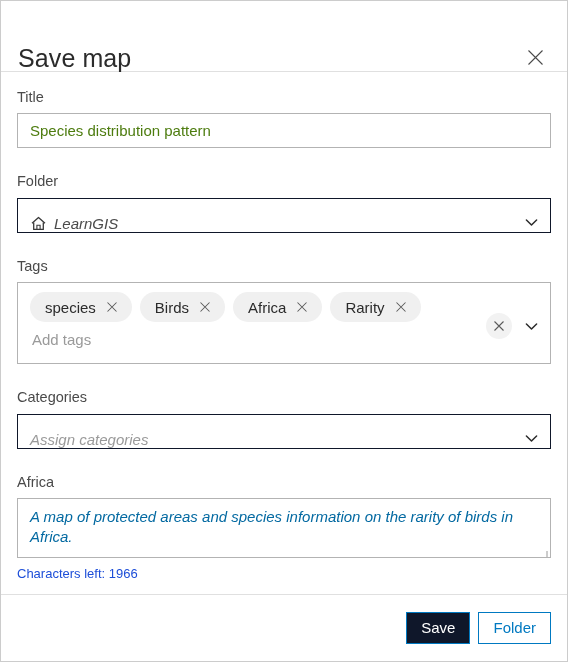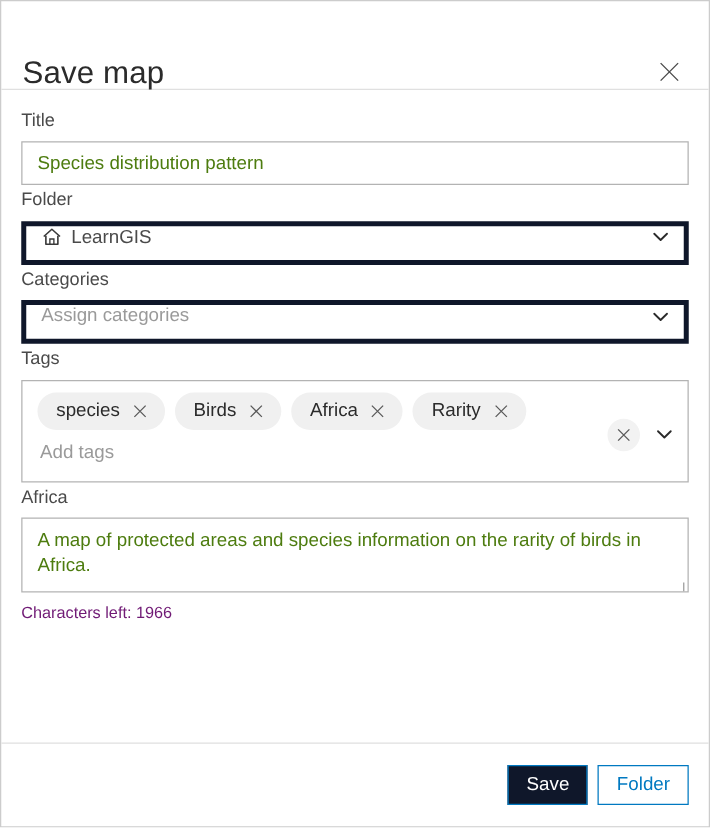--- a/index.html
+++ b/index.html
@@ -52,21 +52,21 @@
     color: #4a4a4a;
   }
   
   .dialog-body {
     flex: 1 1 auto;
     padding: 17px 16px 0 16px;
     box-sizing: border-box;
     overflow: hidden;
   }
   .field {
-    margin-bottom: 4px;
+    margin-bottom: 25px;
   }
   .field-label {
     font-size: 14.5px;
     color: #4a4a4a;
     margin-bottom: 7px;
     line-height: 1.2;
   }
   .text-input {
     box-sizing: border-box;
     width: 100%;
@@ -76,29 +76,30 @@
     display: flex;
     align-items: center;
     padding: 0 12px;
     font-size: 15px;
     color: #4d7c0f;
   }
   .select-input {
     box-sizing: border-box;
     width: 100%;
     height: 35px;
-    border: 4px solid #0f172a;
-    background: #ffffff;
-    display: flex;
-    align-items: flex-start;
+    border: 1px solid #0f172a;
+    background: #ffffff;
+    display: flex;
+    align-items: flex-end;
     padding: 0 10px 0 12px;
     font-size: 15px;
     color: #4a4a4a;
     cursor: pointer;
     justify-content: space-between;
+    font-style: italic;
   }
   .select-left {
     display: flex;
     align-items: center;
     gap: 7px;
     min-width: 0;
   }
   .placeholder-text {
     color: #9a9a9a;
   }
@@ -177,36 +178,37 @@
   }
   
   .textarea-box {
     box-sizing: border-box;
     width: 100%;
     height: 60px;
     border: 1px solid #b3b3b3;
     background: #ffffff;
     padding: 8px 12px 0 12px;
     font-size: 15px;
-    color: #4d7c0f;
+    color: #0369a1;
     line-height: 1.33;
     position: relative;
     overflow: hidden;
+    font-style: italic;
   }
   .resize-grip {
     position: absolute;
     right: 2px;
     bottom: 2px;
     width: 10px;
     height: 10px;
     color: #9a9a9a;
   }
   .char-left {
     font-size: 13px;
-    color: #701a75;
+    color: #1d4ed8;
     margin-top: 8px;
   }
   
   .dialog-footer {
     flex: 0 0 67px;
     box-sizing: border-box;
     border-top: 1px solid #e0e0e0;
     display: flex;
     align-items: center;
     justify-content: flex-end;
@@ -273,92 +275,92 @@
         </span>
         <span class="chevron">
           <svg width="13" height="9" viewBox="0 0 13 9">
             <path d="M1.4 2 L6.5 7 L11.6 2" stroke="#2b2b2b" stroke-width="1.5" fill="none" stroke-linecap="round" stroke-linejoin="round"></path>
           </svg>
         </span>
       </div>
     </div>
 
     <div class="field">
+      <div class="field-label">Tags</div>
+      <div class="tags-box">
+        <div class="chip-row">
+
+          <span class="chip">
+            <span>species</span>
+            <span class="chip-x">
+              <svg width="12" height="12" viewBox="0 0 12 12">
+                <path d="M1.5 1.5 L10.5 10.5 M10.5 1.5 L1.5 10.5" stroke="#5a5a5a" stroke-width="1.05" fill="none"></path>
+              </svg>
+            </span>
+          </span>
+
+          <span class="chip">
+            <span>Birds</span>
+            <span class="chip-x">
+              <svg width="12" height="12" viewBox="0 0 12 12">
+                <path d="M1.5 1.5 L10.5 10.5 M10.5 1.5 L1.5 10.5" stroke="#5a5a5a" stroke-width="1.05" fill="none"></path>
+              </svg>
+            </span>
+          </span>
+
+          <span class="chip">
+            <span>Africa</span>
+            <span class="chip-x">
+              <svg width="12" height="12" viewBox="0 0 12 12">
+                <path d="M1.5 1.5 L10.5 10.5 M10.5 1.5 L1.5 10.5" stroke="#5a5a5a" stroke-width="1.05" fill="none"></path>
+              </svg>
+            </span>
+          </span>
+
+          <span class="chip">
+            <span>Rarity</span>
+            <span class="chip-x">
+              <svg width="12" height="12" viewBox="0 0 12 12">
+                <path d="M1.5 1.5 L10.5 10.5 M10.5 1.5 L1.5 10.5" stroke="#5a5a5a" stroke-width="1.05" fill="none"></path>
+              </svg>
+            </span>
+          </span>
+
+        </div>
+
+        <div class="tags-placeholder">Add tags</div>
+
+        <div class="tags-actions">
+          <span class="clear-circle">
+            <svg width="12" height="12" viewBox="0 0 12 12">
+              <path d="M1.5 1.5 L10.5 10.5 M10.5 1.5 L1.5 10.5" stroke="#5a5a5a" stroke-width="1.1" fill="none"></path>
+            </svg>
+          </span>
+          <span class="chevron">
+            <svg width="13" height="9" viewBox="0 0 13 9">
+              <path d="M1.4 2 L6.5 7 L11.6 2" stroke="#2b2b2b" stroke-width="1.5" fill="none" stroke-linecap="round" stroke-linejoin="round"></path>
+            </svg>
+          </span>
+        </div>
+      </div>
+    </div>
+
+    <div class="field">
       <div class="field-label">Categories</div>
       <div class="select-input">
         <span class="select-left placeholder-text">Assign categories</span>
         <span class="chevron">
           <svg width="13" height="9" viewBox="0 0 13 9">
             <path d="M1.4 2 L6.5 7 L11.6 2" stroke="#2b2b2b" stroke-width="1.5" fill="none" stroke-linecap="round" stroke-linejoin="round"></path>
           </svg>
         </span>
       </div>
     </div>
 
     <div class="field">
-      <div class="field-label">Tags</div>
-      <div class="tags-box">
-        <div class="chip-row">
-
-          <span class="chip">
-            <span>species</span>
-            <span class="chip-x">
-              <svg width="12" height="12" viewBox="0 0 12 12">
-                <path d="M1.5 1.5 L10.5 10.5 M10.5 1.5 L1.5 10.5" stroke="#5a5a5a" stroke-width="1.05" fill="none"></path>
-              </svg>
-            </span>
-          </span>
-
-          <span class="chip">
-            <span>Birds</span>
-            <span class="chip-x">
-              <svg width="12" height="12" viewBox="0 0 12 12">
-                <path d="M1.5 1.5 L10.5 10.5 M10.5 1.5 L1.5 10.5" stroke="#5a5a5a" stroke-width="1.05" fill="none"></path>
-              </svg>
-            </span>
-          </span>
-
-          <span class="chip">
-            <span>Africa</span>
-            <span class="chip-x">
-              <svg width="12" height="12" viewBox="0 0 12 12">
-                <path d="M1.5 1.5 L10.5 10.5 M10.5 1.5 L1.5 10.5" stroke="#5a5a5a" stroke-width="1.05" fill="none"></path>
-              </svg>
-            </span>
-          </span>
-
-          <span class="chip">
-            <span>Rarity</span>
-            <span class="chip-x">
-              <svg width="12" height="12" viewBox="0 0 12 12">
-                <path d="M1.5 1.5 L10.5 10.5 M10.5 1.5 L1.5 10.5" stroke="#5a5a5a" stroke-width="1.05" fill="none"></path>
-              </svg>
-            </span>
-          </span>
-
-        </div>
-
-        <div class="tags-placeholder">Add tags</div>
-
-        <div class="tags-actions">
-          <span class="clear-circle">
-            <svg width="12" height="12" viewBox="0 0 12 12">
-              <path d="M1.5 1.5 L10.5 10.5 M10.5 1.5 L1.5 10.5" stroke="#5a5a5a" stroke-width="1.1" fill="none"></path>
-            </svg>
-          </span>
-          <span class="chevron">
-            <svg width="13" height="9" viewBox="0 0 13 9">
-              <path d="M1.4 2 L6.5 7 L11.6 2" stroke="#2b2b2b" stroke-width="1.5" fill="none" stroke-linecap="round" stroke-linejoin="round"></path>
-            </svg>
-          </span>
-        </div>
-      </div>
-    </div>
-
-    <div class="field">
       <div class="field-label">Africa</div>
       <div class="textarea-box">
         <span>A map of protected areas and species information on the rarity of birds in Africa.</span>
         <span class="resize-grip">
           <svg width="10" height="10" viewBox="0 0 10 10">
             <path d="M9 1 L9 9 L1 9" stroke="#9a9a9a" stroke-width="1" fill="none"></path>
           </svg>
         </span>
       </div>
       <div class="char-left">Characters left: 1966</div>

